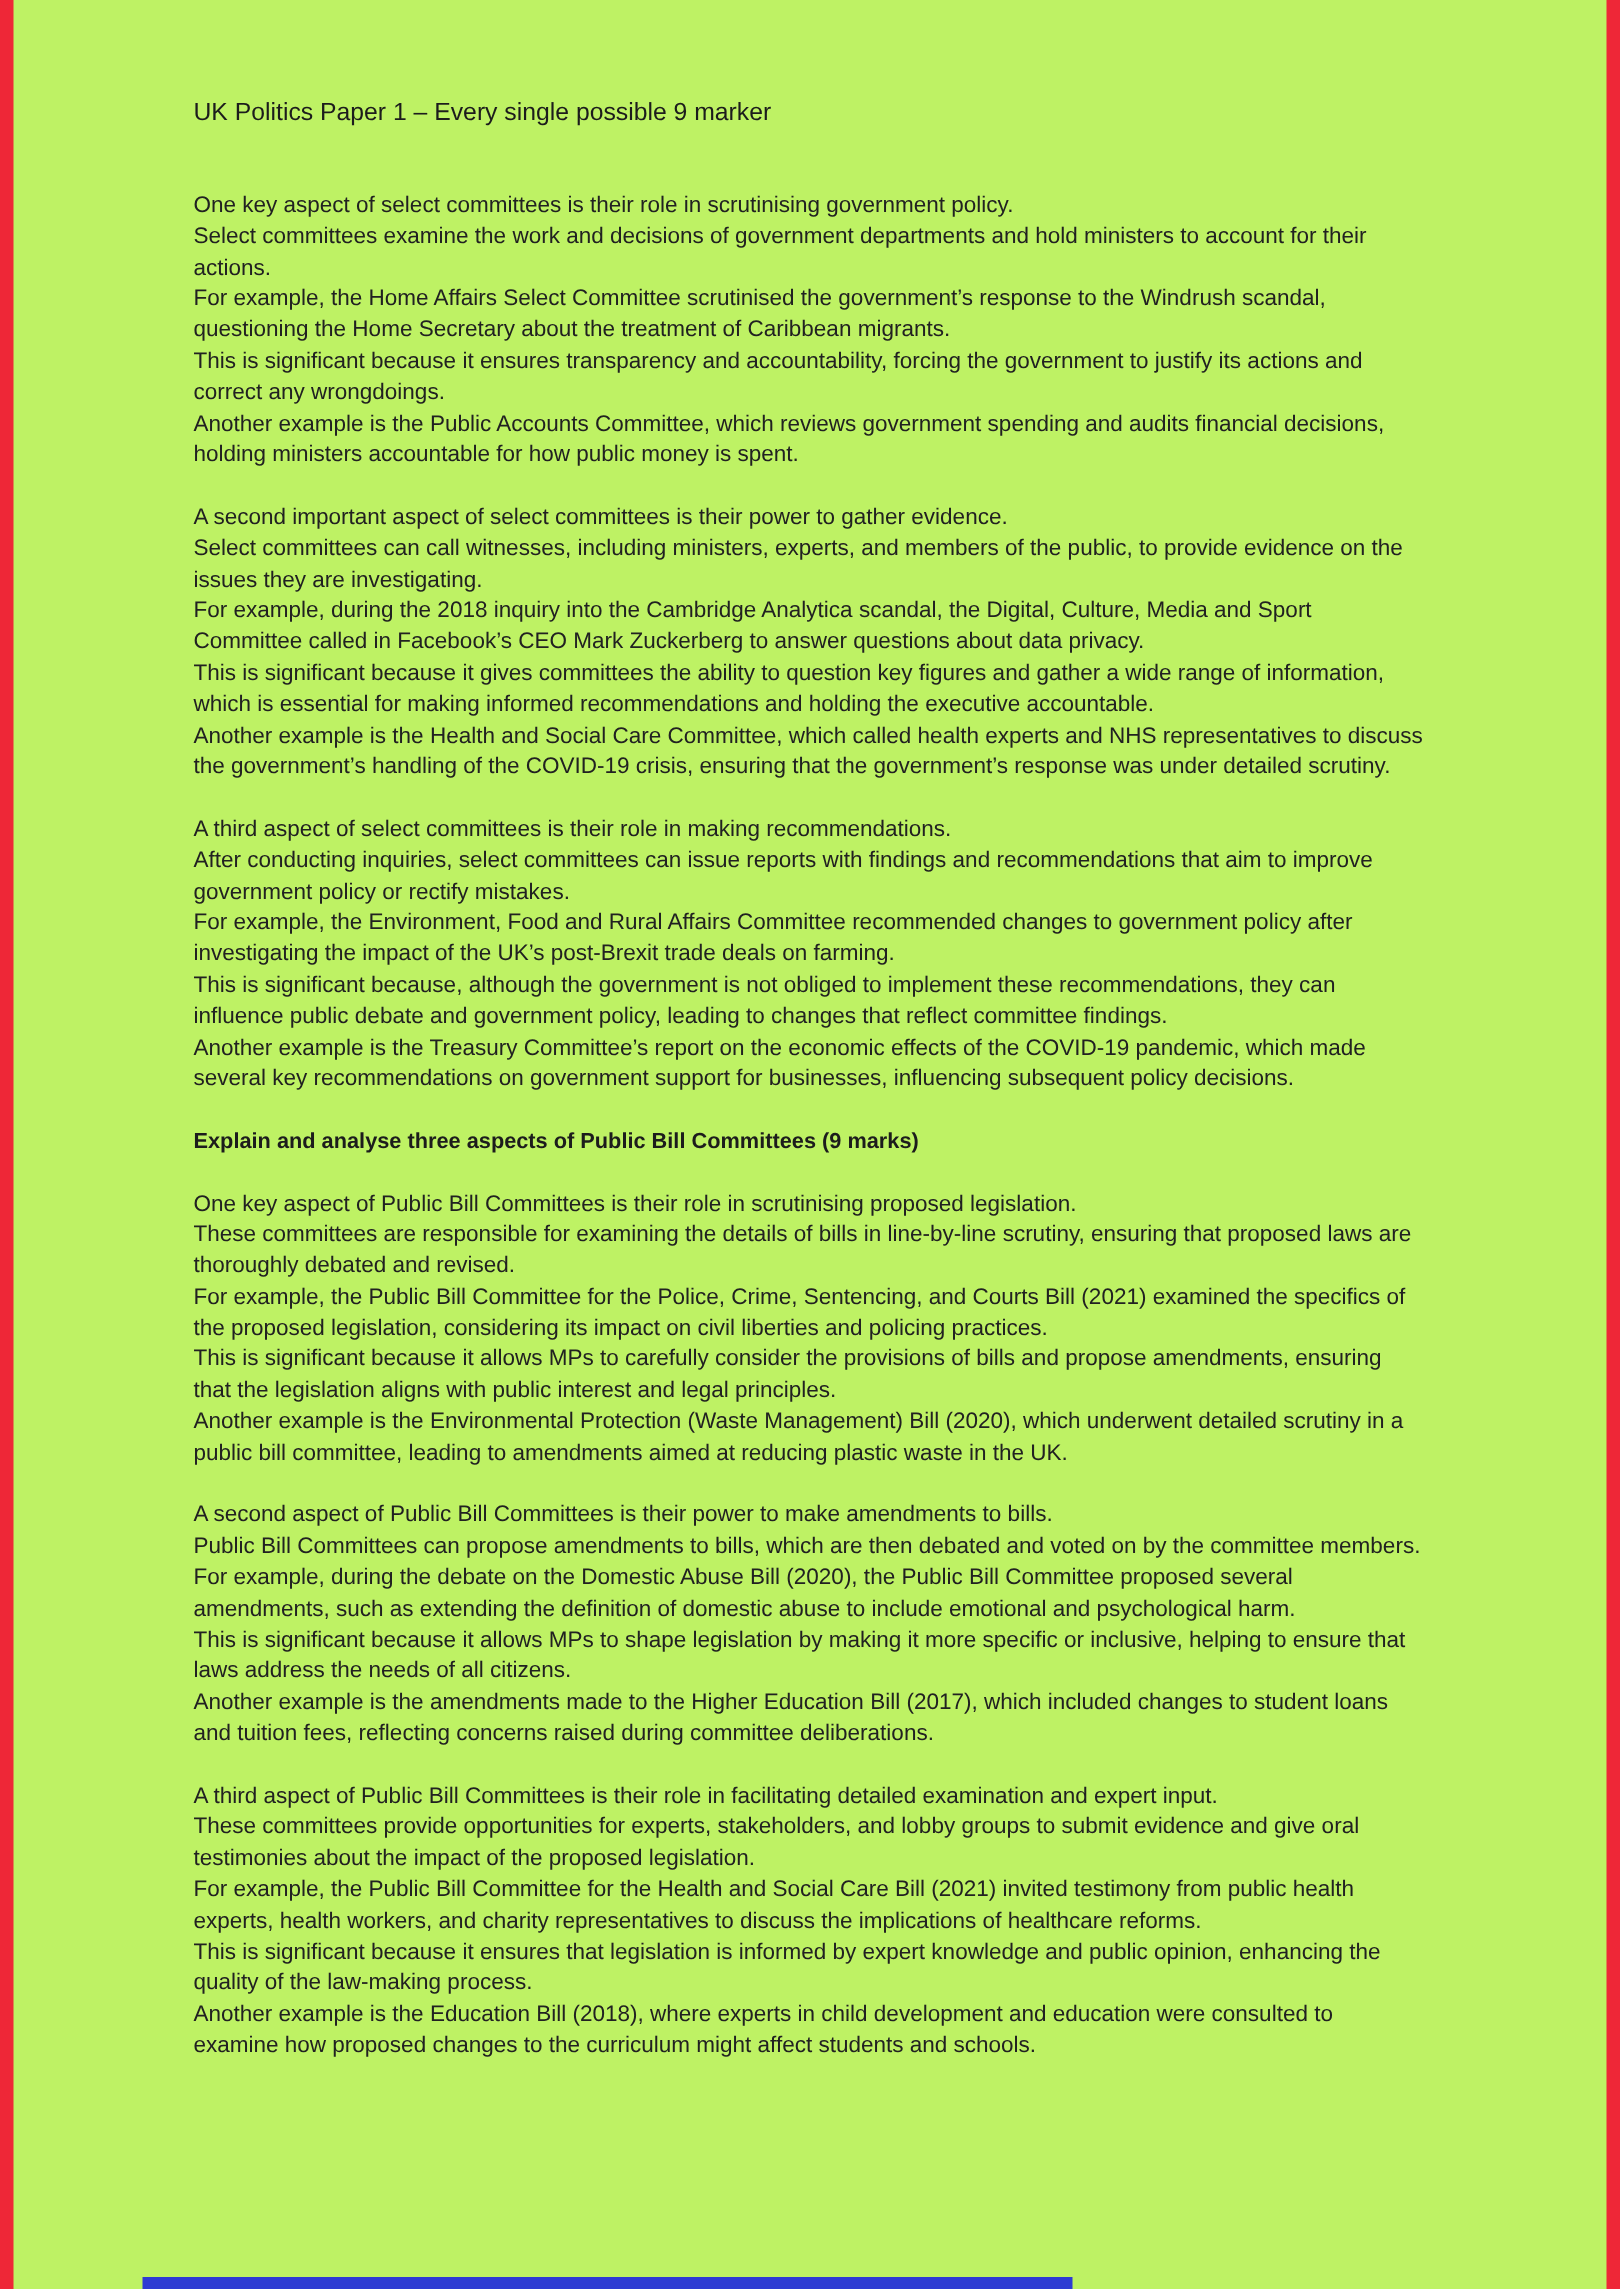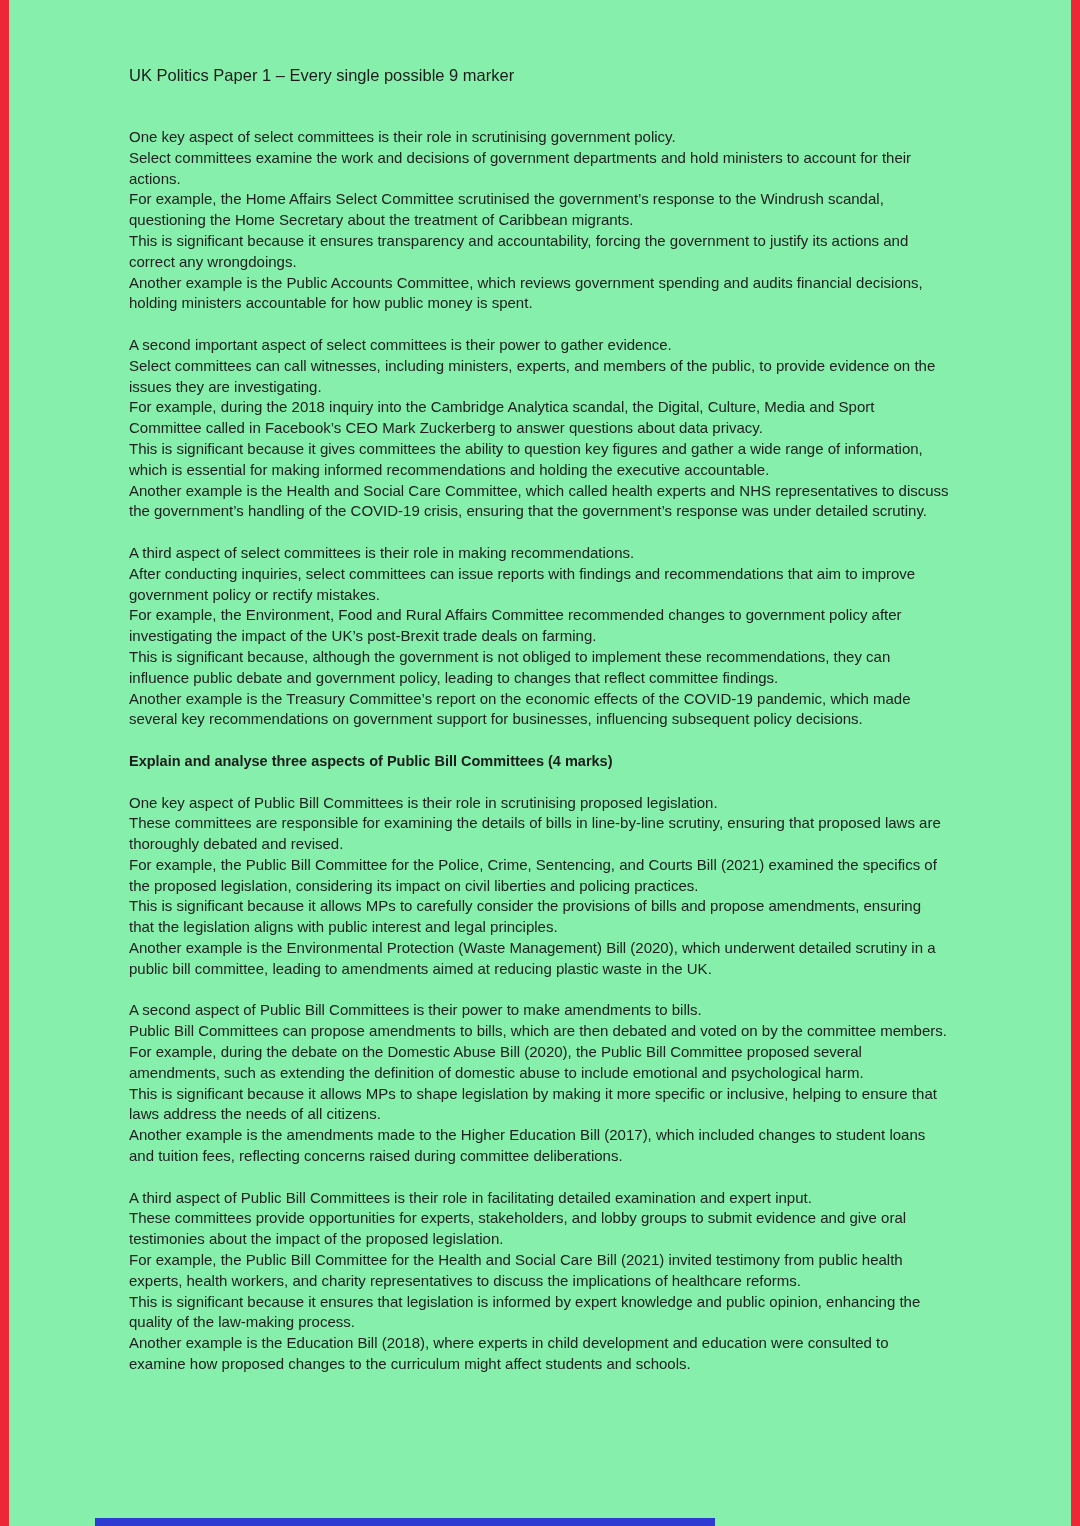--- a/index.html
+++ b/index.html
@@ -4,21 +4,21 @@
 <style>
   html, body {
     margin: 0;
     padding: 0;
     background: #ffffff;
   }
   .page {
     position: relative;
     width: 1080px;
     height: 1526px;
-    background: #86efac;
+    background: #bef264;
     overflow: hidden;
     font-family: "Liberation Sans", "DejaVu Sans", sans-serif;
     color: #212121;
   }
   .edge {
     position: absolute;
     top: 0;
     width: 9px;
     height: 100%;
   }
@@ -82,21 +82,21 @@
 Select committees can call witnesses, including ministers, experts, and members of the public, to provide evidence on the issues they are investigating.
 For example, during the 2018 inquiry into the Cambridge Analytica scandal, the Digital, Culture, Media and Sport Committee called in Facebook’s CEO Mark Zuckerberg to answer questions about data privacy.
 This is significant because it gives committees the ability to question key figures and gather a wide range of information, which is essential for making informed recommendations and holding the executive accountable.
 Another example is the Health and Social Care Committee, which called health experts and NHS representatives to discuss the government’s handling of the COVID-19 crisis, ensuring that the government’s response was under detailed scrutiny.</p>
     <p class="para">A third aspect of select committees is their role in making recommendations.
 After conducting inquiries, select committees can issue reports with findings and recommendations that aim to improve government policy or rectify mistakes.
 For example, the Environment, Food and Rural Affairs Committee recommended changes to government policy after investigating the impact of the UK’s post-Brexit trade deals on farming.
 This is significant because, although the government is not obliged to implement these recommendations, they can influence public debate and government policy, leading to changes that reflect committee findings.
 Another example is the Treasury Committee’s report on the economic effects of the COVID-19 pandemic, which made several key recommendations on government support for businesses, influencing subsequent policy decisions.</p>
 
-    <h2 class="question-heading">Explain and analyse three aspects of Public Bill Committees (4 marks)</h2>
+    <h2 class="question-heading">Explain and analyse three aspects of Public Bill Committees (9 marks)</h2>
 
     <p class="para">One key aspect of Public Bill Committees is their role in scrutinising proposed legislation.
 These committees are responsible for examining the details of bills in line-by-line scrutiny, ensuring that proposed laws are thoroughly debated and revised.
 For example, the Public Bill Committee for the Police, Crime, Sentencing, and Courts Bill (2021) examined the specifics of the proposed legislation, considering its impact on civil liberties and policing practices.
 This is significant because it allows MPs to carefully consider the provisions of bills and propose amendments, ensuring that the legislation aligns with public interest and legal principles.
 Another example is the Environmental Protection (Waste Management) Bill (2020), which underwent detailed scrutiny in a public bill committee, leading to amendments aimed at reducing plastic waste in the UK.</p>
     <p class="para">A second aspect of Public Bill Committees is their power to make amendments to bills.
 Public Bill Committees can propose amendments to bills, which are then debated and voted on by the committee members.
 For example, during the debate on the Domestic Abuse Bill (2020), the Public Bill Committee proposed several amendments, such as extending the definition of domestic abuse to include emotional and psychological harm.
 This is significant because it allows MPs to shape legislation by making it more specific or inclusive, helping to ensure that laws address the needs of all citizens.

